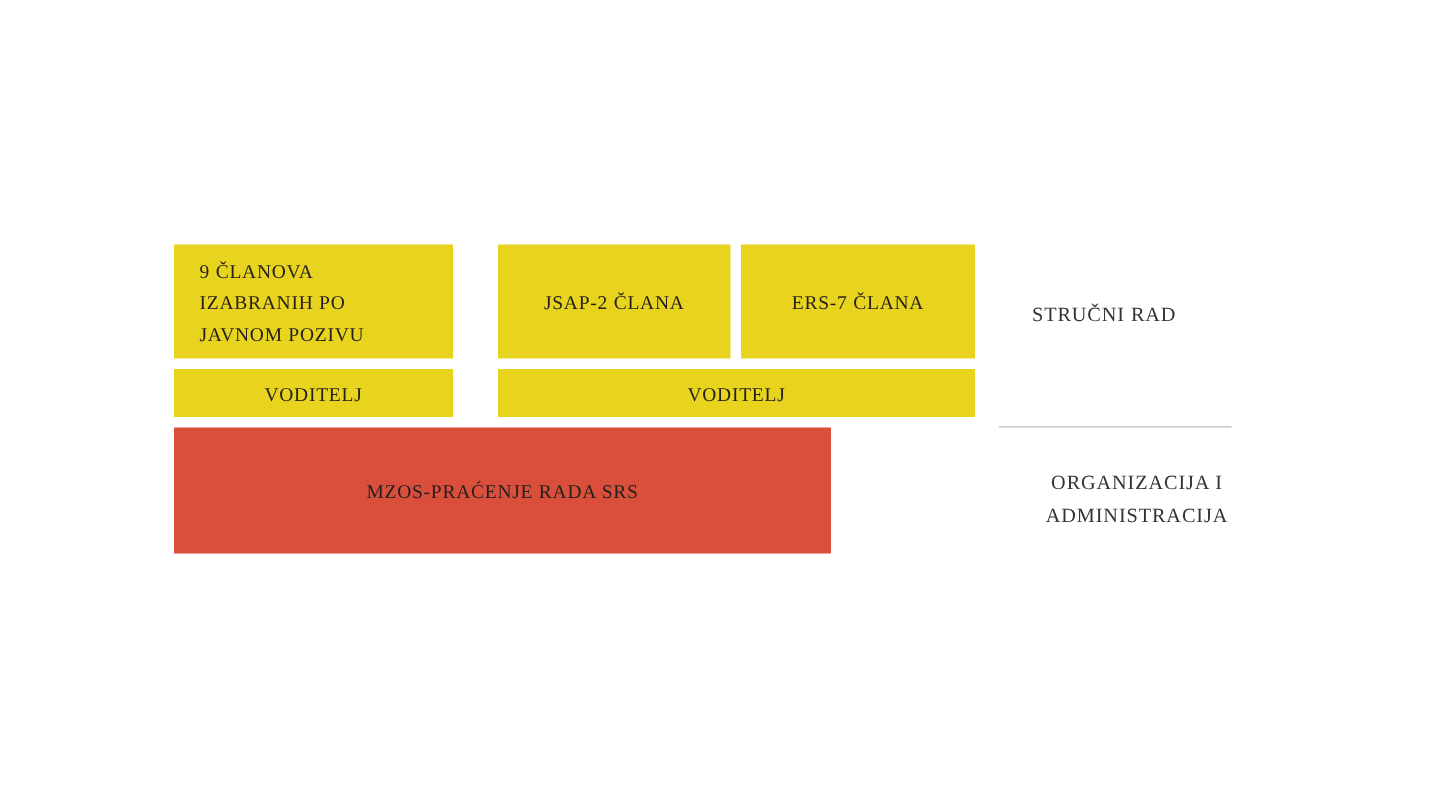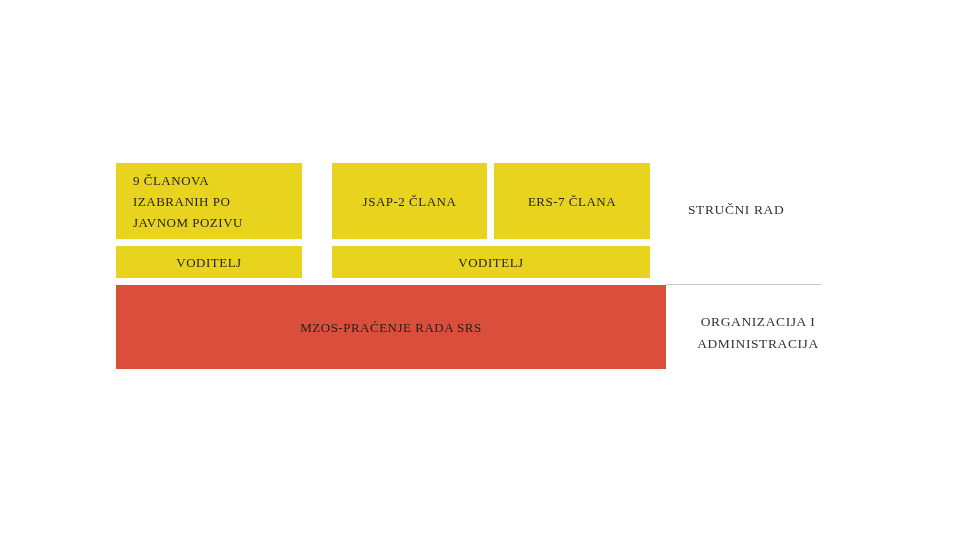--- a/index.html
+++ b/index.html
@@ -43,21 +43,21 @@
   .ers-box {
     left: 494px; top: 147px; width: 156px; height: 76px;
   }
   .voditelj-left {
     left: 116px; top: 230px; width: 186px; height: 32px;
   }
   .voditelj-right {
     left: 332px; top: 230px; width: 318px; height: 32px;
   }
   .mzos-box {
-    left: 116px; top: 269px; width: 550px; height: 84px;
+    left: 116px; top: 269px; width: 438px; height: 84px;
   }
   .side-label {
     position: absolute;
     left: 688px;
     font-size: 13.5px;
     letter-spacing: 0.6px;
     color: var(--text-side, #333333);
     line-height: 22px;
   }
   .strucni-label { top: 183px; width: 160px; }

